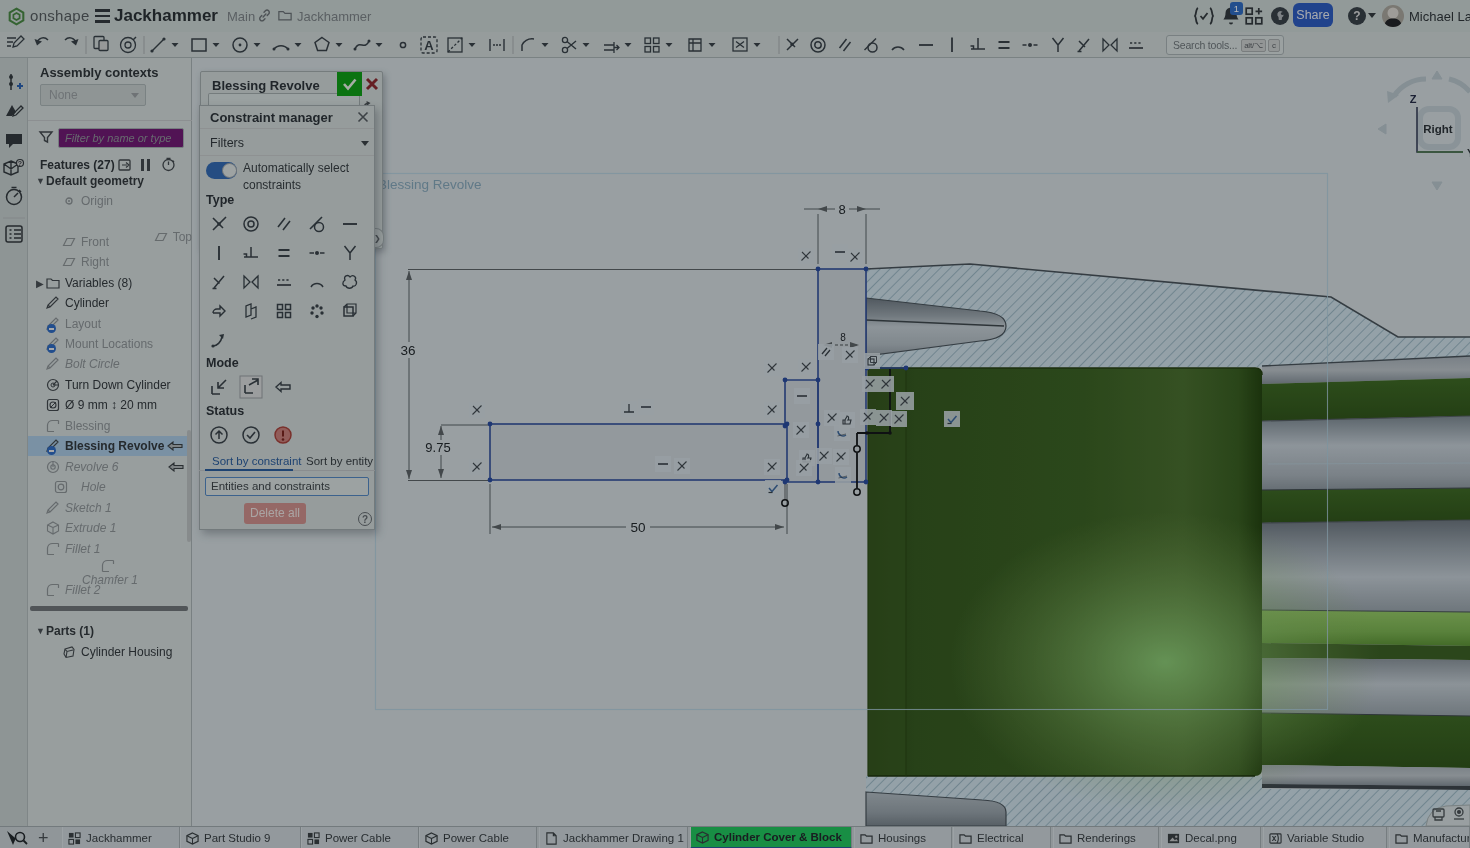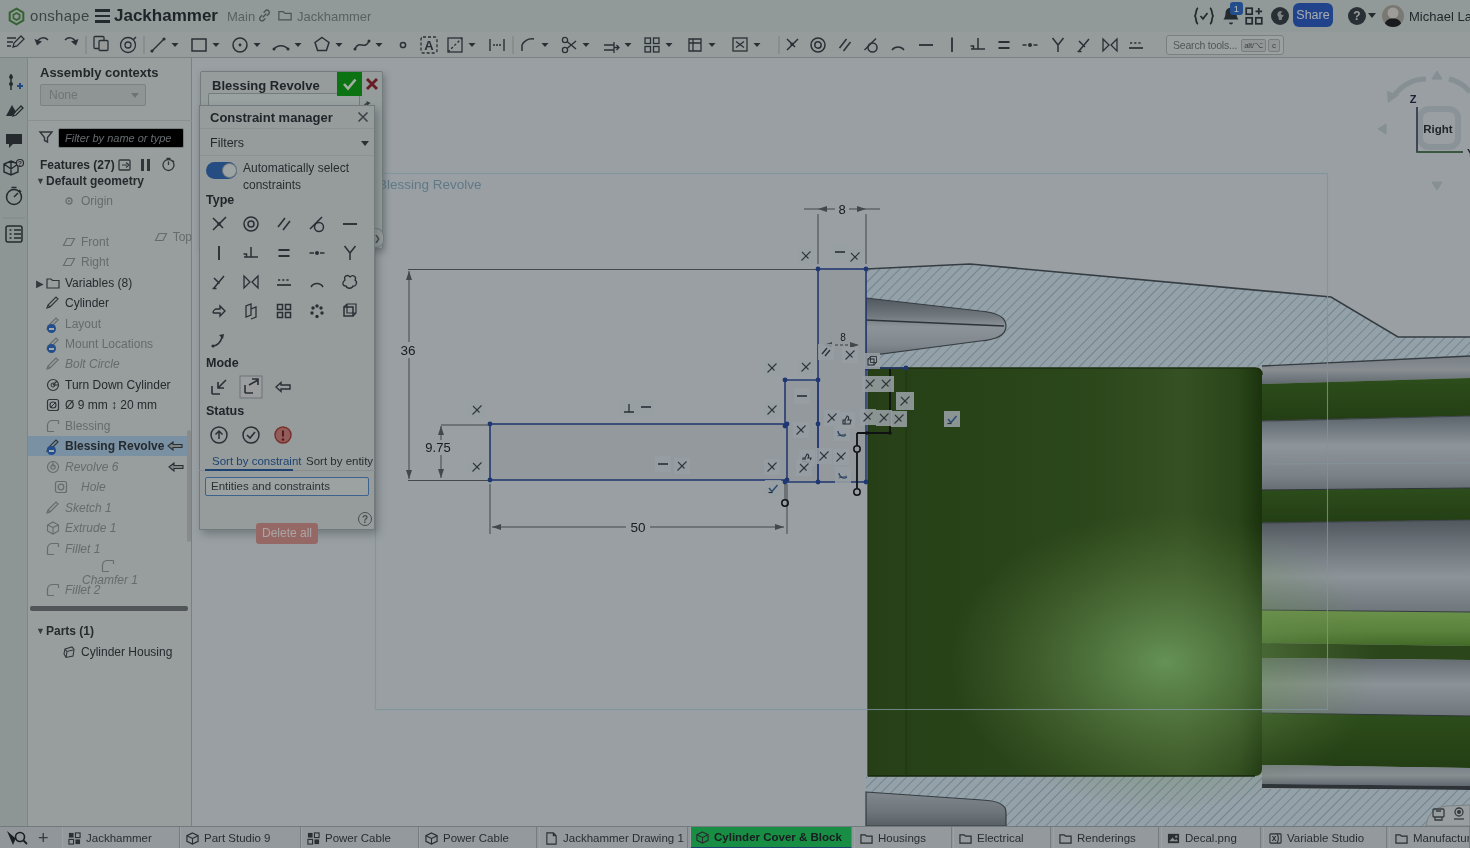--- a/index.html
+++ b/index.html
@@ -619,21 +619,21 @@
           <path d="M-4.5 -4 h2 m2.5 0 h7 M-4.5 0 h2 m2.5 0 h7 M-4.5 4 h2 m2.5 0 h7" stroke="#343b40" stroke-width="1.3"></path>
         </g>
       </svg></div>
 <div id="panel">
       <div class="hdr abs" style="left:12px;top:7px;">Assembly contexts</div>
       <div class="abs" style="left:12px;top:26px;width:106px;height:22px;background:#c6cfcf;border:1px solid #aab4b6;border-radius:2px;font-size:12px;color:#9aa0a4;line-height:20px;padding-left:8px;">None<span style="position:absolute;right:6px;top:8px;width:0;height:0;border-left:4px solid transparent;border-right:4px solid transparent;border-top:5px solid #9aa0a4;"></span></div>
       <div class="abs" style="left:0;top:62px;width:164px;border-top:1px solid #c3c7c9;"></div>
       <svg class="abs" style="left:10px;top:71px" width="16" height="16" viewBox="0 0 16 16">
         <path d="M2 3 H14 L9.5 8.5 V13 L6.5 11.5 V8.5 Z" fill="none" stroke="#434a4f" stroke-width="1.4"></path>
       </svg>
-      <div class="abs" style="left:30px;top:70px;width:126px;height:20px;background:#000000;border:1px solid #a4aeb0;border-radius:2px;font-size:11px;font-style:italic;color:#8f969a;line-height:18px;padding-left:6px;white-space:nowrap;overflow:hidden;">Filter by name or type</div>
+      <div class="abs" style="left:30px;top:70px;width:126px;height:20px;background:#701a75;border:1px solid #a4aeb0;border-radius:2px;font-size:11px;font-style:italic;color:#8f969a;line-height:18px;padding-left:6px;white-space:nowrap;overflow:hidden;">Filter by name or type</div>
       <div class="abs" style="left:12px;top:100px;font-weight:bold;font-size:12px;color:#2f363b;">Features (27)</div>
       <svg class="abs" style="left:90px;top:100px" width="16" height="14" viewBox="0 0 16 14">
         <rect x="1" y="2" width="11" height="10" rx="1" fill="none" stroke="#434a4f" stroke-width="1.3"></rect>
         <path d="M4 7 h5 M8 4.5 L11 7 L8 9.5" fill="none" stroke="#434a4f" stroke-width="1.2"></path>
       </svg>
       <div class="abs" style="left:113px;top:101px;width:3px;height:12px;background:#434a4f;"></div>
       <div class="abs" style="left:119px;top:101px;width:3px;height:12px;background:#434a4f;"></div>
       <svg class="abs" style="left:133px;top:99px" width="15" height="15" viewBox="0 0 15 15">
         <circle cx="7.5" cy="8" r="5.5" fill="none" stroke="#434a4f" stroke-width="1.3"></circle>
         <path d="M7.5 8 V4.5 M5.5 1.5 h4 M11.5 3.5 l1.5 1.5" stroke="#434a4f" stroke-width="1.3" fill="none"></path>
@@ -955,21 +955,21 @@
           <circle r="8" fill="#c9807c" stroke="#a8423c" stroke-width="1.5"></circle>
           <path d="M0 -4.5 V1.5" stroke="#7c2520" stroke-width="2"></path>
           <circle cy="4.5" r="1.3" fill="#7c2520"></circle>
         </g>
       </svg>
       <div class="abs" style="left:212px;top:455px;font-size:11.5px;color:#2a5d9e;">Sort by constraint</div>
       <div class="abs" style="left:306px;top:455px;font-size:11.5px;color:#373e43;">Sort by entity</div>
       <div class="abs" style="left:199px;top:470px;width:176px;border-top:1px solid #c0c4c6;"></div>
       <div class="abs" style="left:205px;top:469px;width:88px;border-top:2px solid #2a5d9e;"></div>
       <div class="abs" style="left:205px;top:477px;width:164px;height:19px;background:#d8e1e1;border:1.5px solid #5488c4;border-radius:2px;font-size:11.5px;color:#3e454a;line-height:16px;padding-left:5px;">Entities and constraints</div>
-      <div class="abs" style="left:256px;top:503px;width:62px;height:21px;background:#cf918d;border-radius:3px;color:#ece4e3;font-size:12px;text-align:center;line-height:21px;margin-top:20px;">Delete all</div>
+      <div class="abs" style="left:244px;top:503px;width:62px;height:21px;background:#cf918d;border-radius:3px;color:#ece4e3;font-size:12px;text-align:center;line-height:21px;">Delete all</div>
       <div class="abs" style="left:358px;top:512px;width:14px;height:14px;border:1.5px solid #646b70;border-radius:50%;color:#646b70;font-size:10px;font-weight:bold;text-align:center;line-height:14px;">?</div>
     </div>
 <div id="tabbar">
       <svg class="abs" style="left:6px;top:3px" width="22" height="17" viewBox="0 0 22 17">
         <path d="M1 1 L7 15 L9.5 9 L15 13 Z" fill="#23292e"></path>
         <circle cx="14" cy="7" r="4.5" fill="none" stroke="#23292e" stroke-width="1.6"></circle>
         <path d="M17.5 10.5 L21 14" stroke="#23292e" stroke-width="1.8"></path>
       </svg>
       <div class="abs" style="left:38px;top:0px;font-size:18px;color:#4a5156;line-height:22px;">+</div>
       <div class="tab" style="left:62px;width:118px;">

